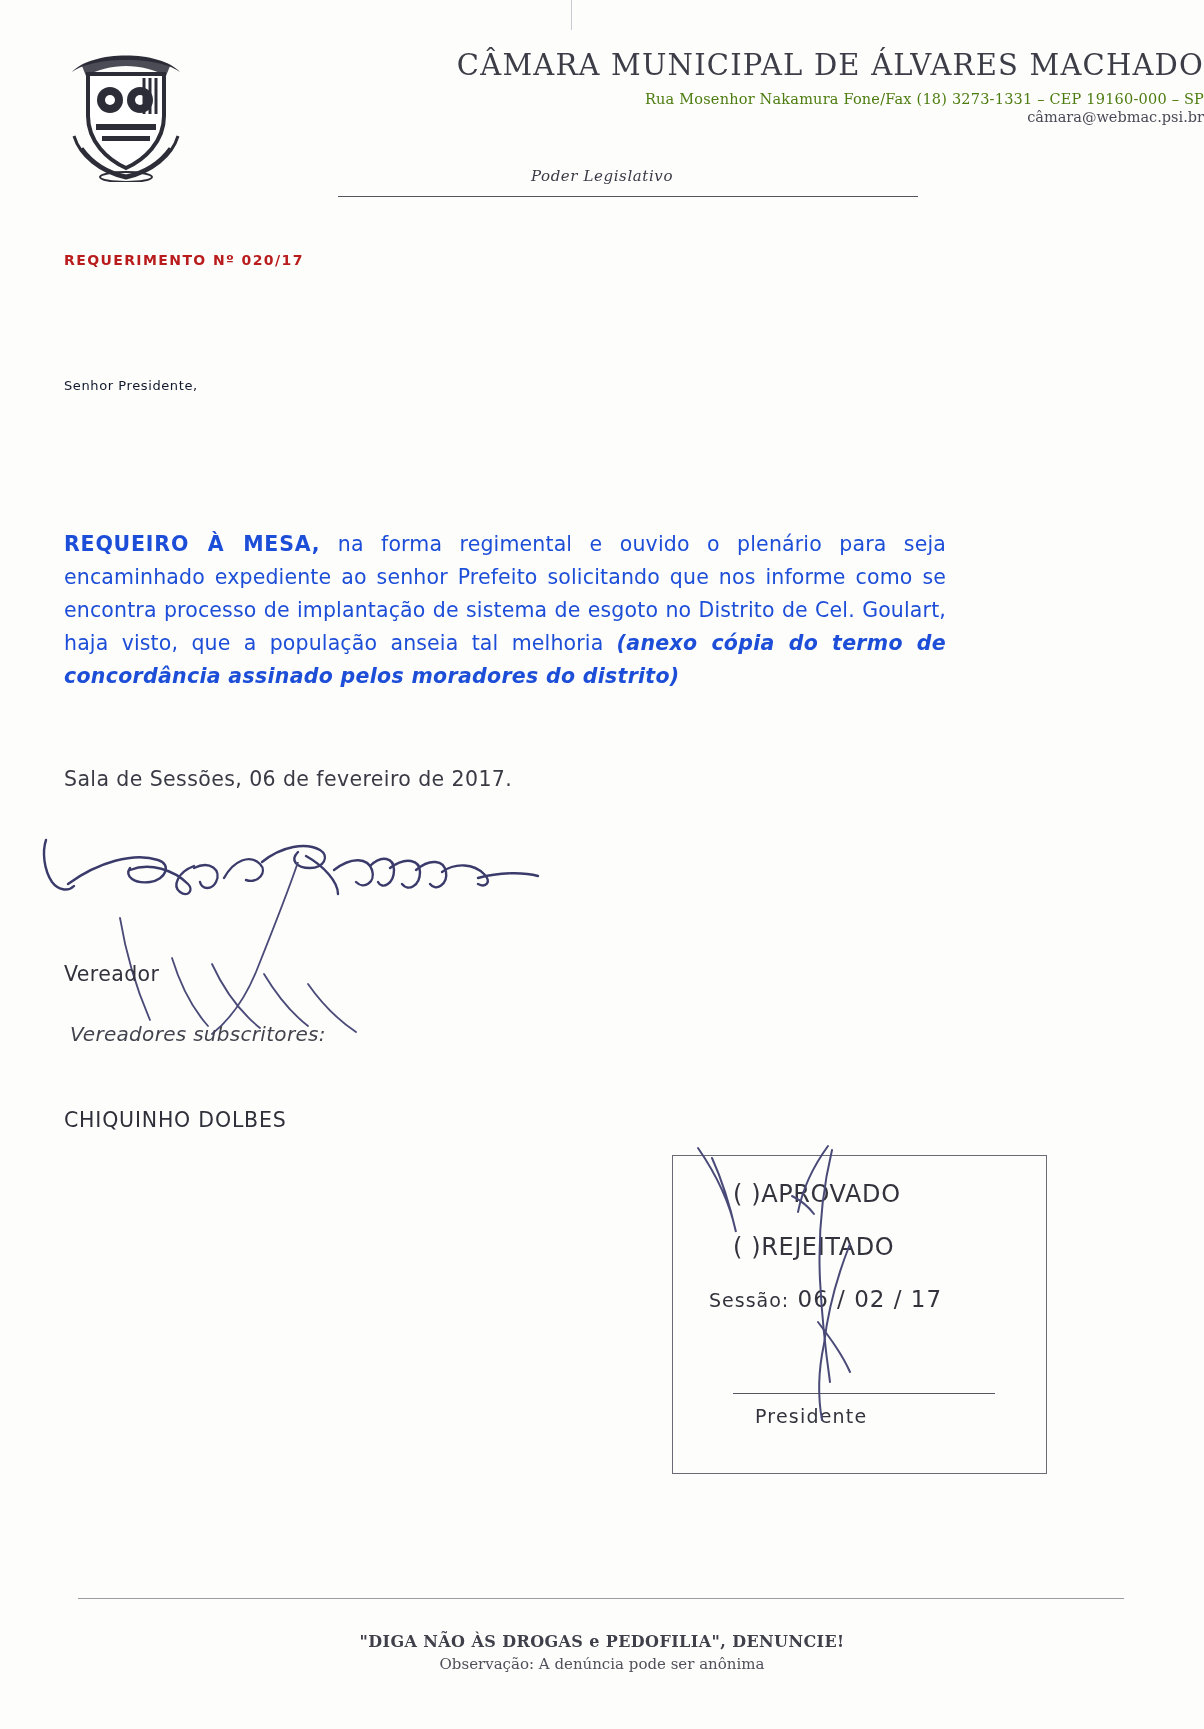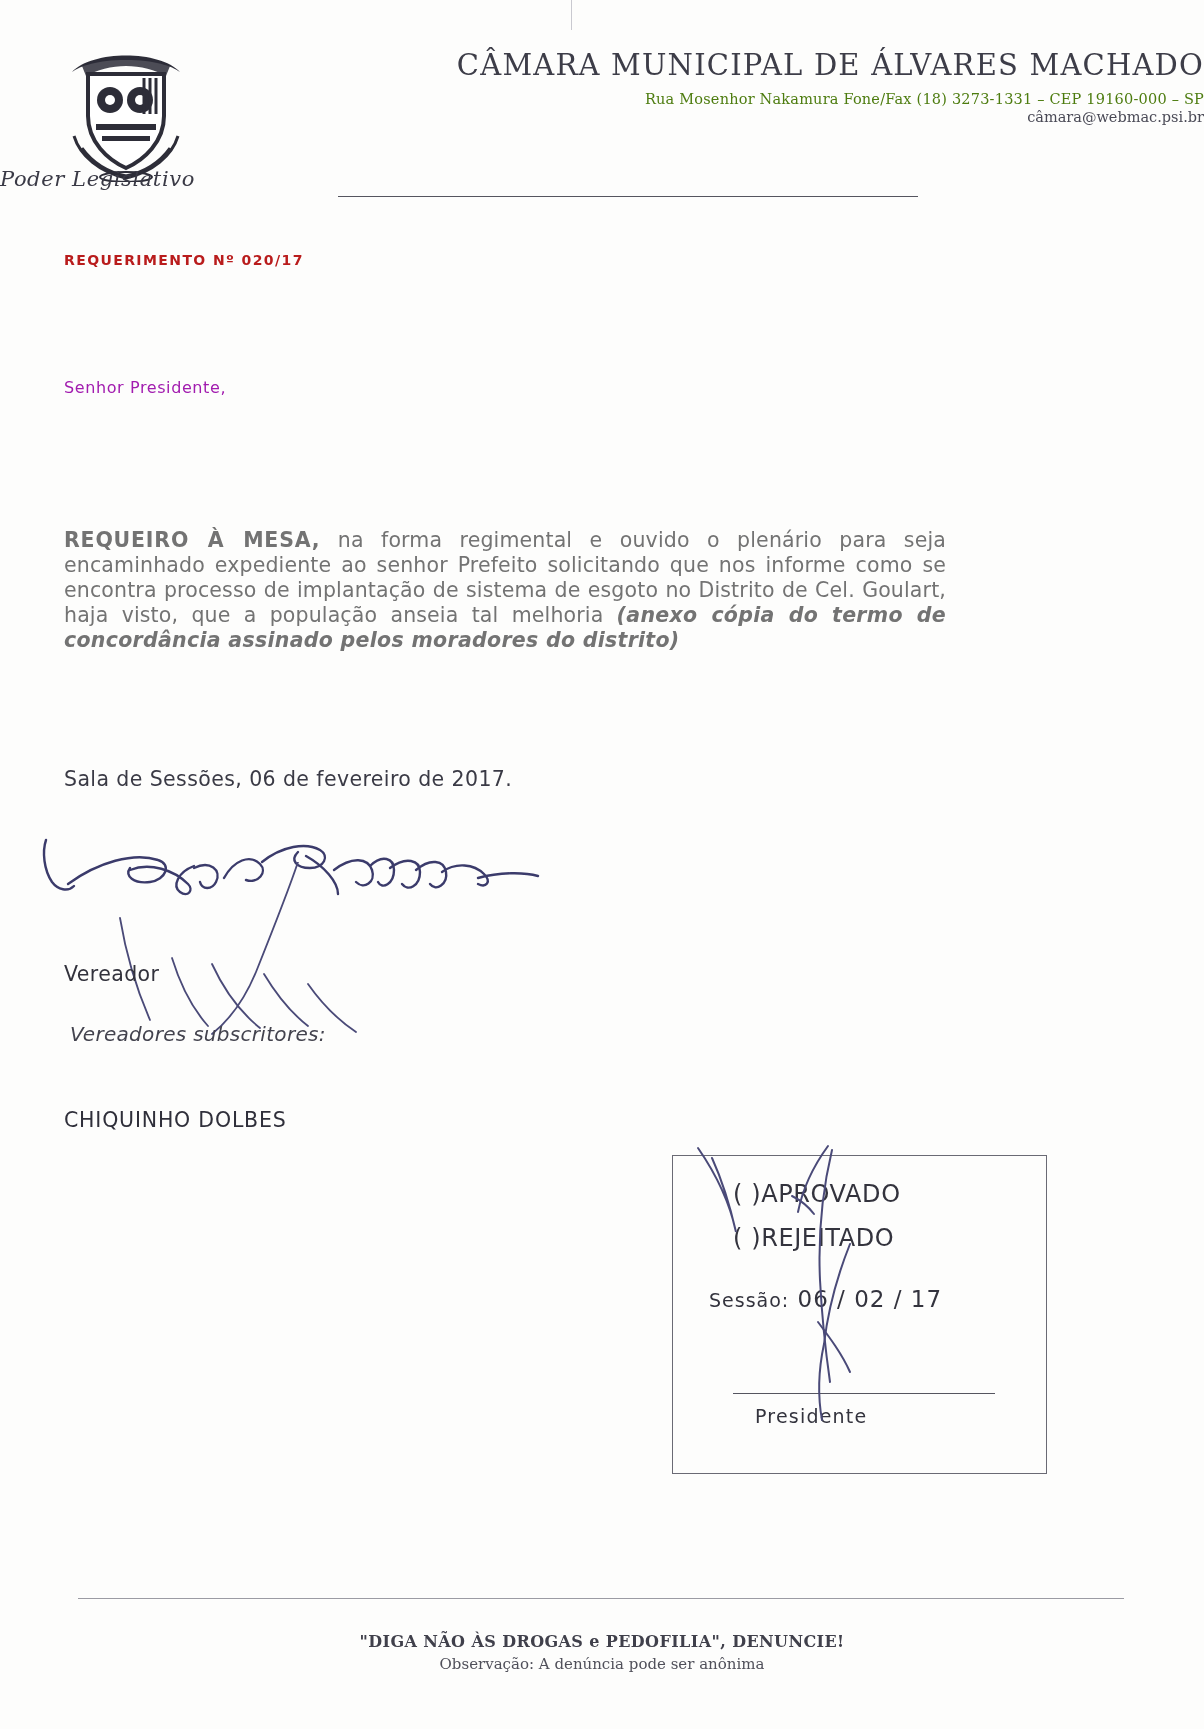--- a/index.html
+++ b/index.html
@@ -54,23 +54,24 @@
     top: 196px;
     left: 338px;
     width: 580px;
     border-bottom: 1.4px solid #55555f;
   }
   .power-label {
     position: absolute;
     top: 167px;
     left: 0;
     right: 0;
+    text-align: center;
     font-family: "DejaVu Serif", serif;
     font-style: italic;
-    font-size: 21px;
+    font-size: 15px;
     color: #3a3a46;
     letter-spacing: 0.6px;
   }
 
   
   .crest {
     position: absolute;
     left: 52px;
     top: 44px;
     width: 148px;
@@ -86,33 +87,33 @@
     top: 252px;
     font-size: 14px;
     font-weight: bold;
     letter-spacing: 1.4px;
     color: #b91c1c;
   }
   .salutation {
     position: absolute;
     left: 64px;
     top: 378px;
-    font-size: 16px;
+    font-size: 13px;
     letter-spacing: 0.6px;
-    color: #a21caf;
+    color: #0f172a;
   }
   .main-par {
     position: absolute;
     left: 64px;
     top: 528px;
     width: 882px;
     font-size: 20.5px;
-    line-height: 25px;
+    line-height: 33px;
     text-align: justify;
-    color: #737373;
+    color: #1d4ed8;
     letter-spacing: 0.15px;
   }
   .main-par b {
     font-weight: bold;
     letter-spacing: 0.8px;
   }
   .main-par .anexo {
     font-style: italic;
     font-weight: bold;
     letter-spacing: 0.3px;
@@ -189,21 +190,21 @@
     background: transparent;
   }
   .stamp-opt {
     position: absolute;
     left: 60px;
     font-size: 24px;
     letter-spacing: 0.6px;
     color: #33333d;
   }
   .stamp-opt.a { top: 24px; }
-  .stamp-opt.b { top: 68px; }
+  .stamp-opt.b { top: 77px; }
   .stamp-session {
     position: absolute;
     left: 36px;
     top: 130px;
     font-size: 23px;
     letter-spacing: 1px;
     color: #33333d;
   }
   .stamp-session .small-caps { font-size: 19px; }
   .stamp-rule {

